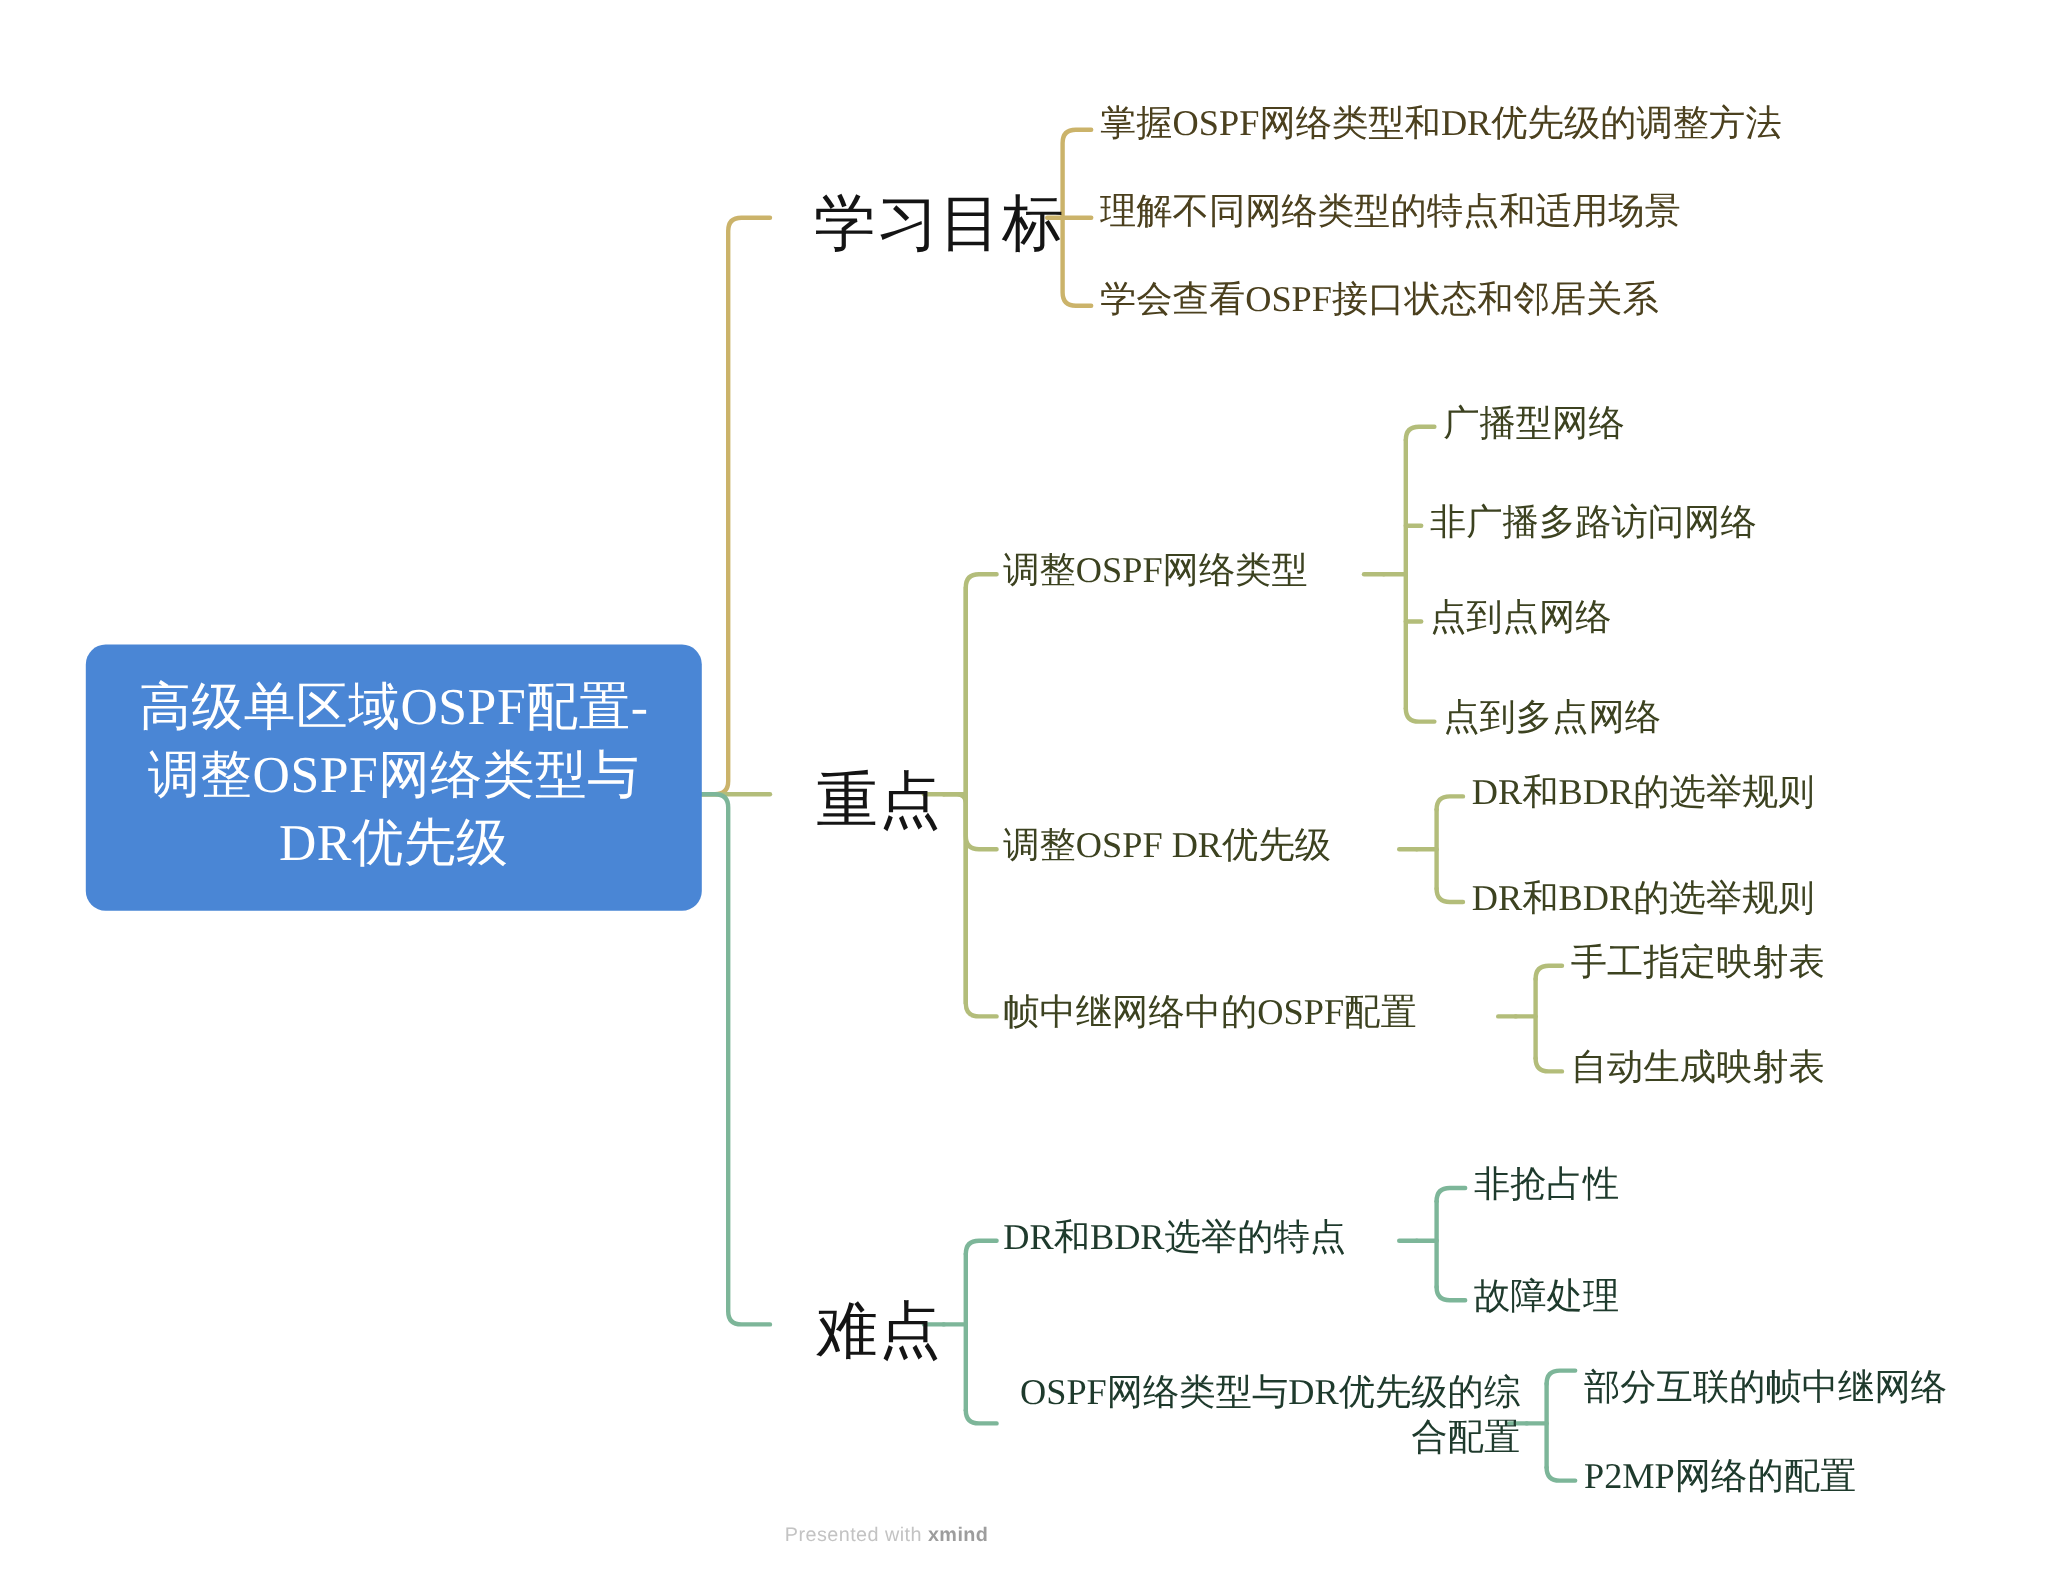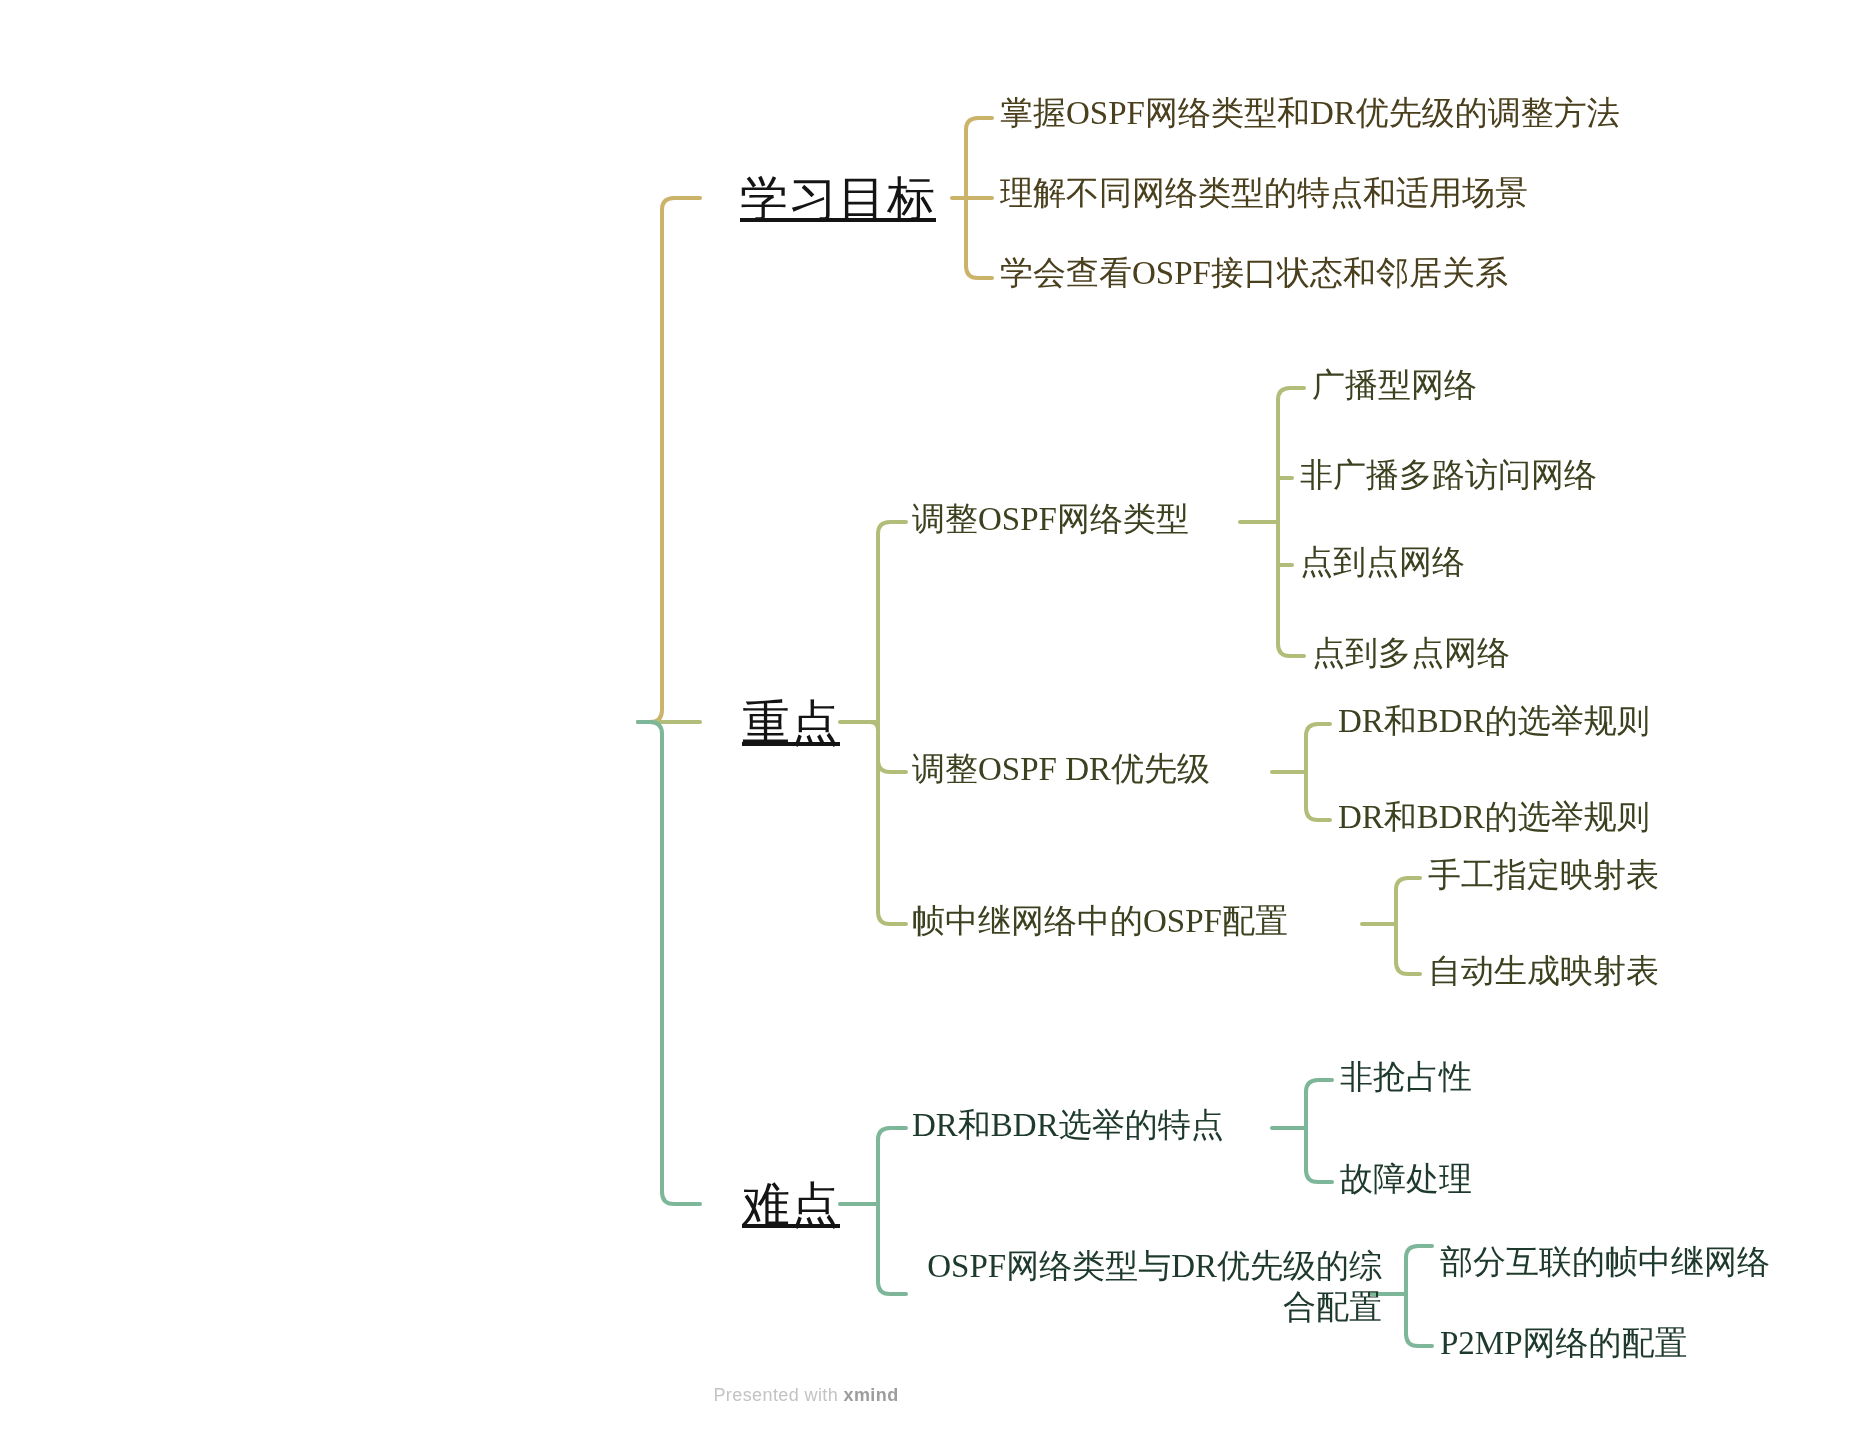--- a/index.html
+++ b/index.html
@@ -49,24 +49,23 @@
 
   
   .topic {
     position: absolute;
     white-space: pre;
     font-family: "Liberation Serif", "DejaVu Serif", serif;
     line-height: 1.3;
   }
   
   .level1 {
-    font-size: 48px;
+    font-size: 56px;
     color: #141414;
     letter-spacing: 1px;
-    text-decoration: underline;
   }
   
   .level2 {
     font-size: 33px;
   }
   
   .level3 {
     font-size: 33px;
   }
   .wrap2 {
@@ -159,20 +158,21 @@
       <path d="M 1306 1170 Q 1306 1182 1318 1182 L 1332 1182" stroke="#7db699"></path>
 
       <path d="M 1372 1294 L 1388 1294" stroke="#7db699"></path>
       <path d="M 1406 1258 L 1406 1334" stroke="#7db699"></path>
       <path d="M 1388 1294 L 1406 1294" stroke="#7db699"></path>
       <path d="M 1406 1258 Q 1406 1246 1418 1246 L 1432 1246" stroke="#7db699"></path>
       <path d="M 1406 1334 Q 1406 1346 1418 1346 L 1432 1346" stroke="#7db699"></path>
     </g>
   </svg>
 
+  <div class="root-node">高级单区域OSPF配置-调整OSPF网络类型与DR优先级</div>
 
   <div class="topic level1" style="left:740px; top:168px;">学习目标</div>
 
   <div class="topic level3 theme-gold" style="left:1000px; top:172px;">理解不同网络类型的特点和适用场景</div>
   <div class="topic level3 theme-gold" style="left:1000px; top:92px;">掌握OSPF网络类型和DR优先级的调整方法</div>
   <div class="topic level3 theme-gold" style="left:1000px; top:252px;">学会查看OSPF接口状态和邻居关系</div>
 
   <div class="topic level1" style="left:742px; top:692px;">重点</div>
 
   <div class="topic level2 theme-olive" style="left:912px; top:498px;">调整OSPF网络类型</div>

